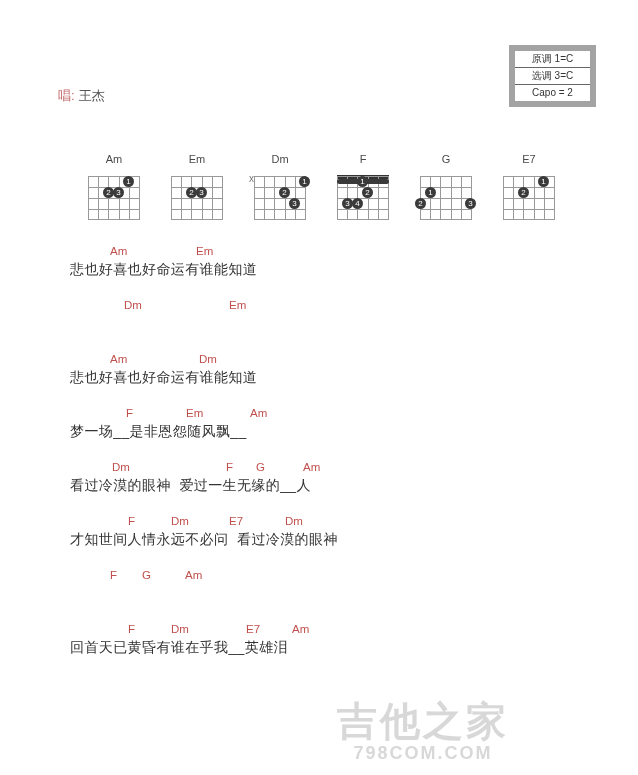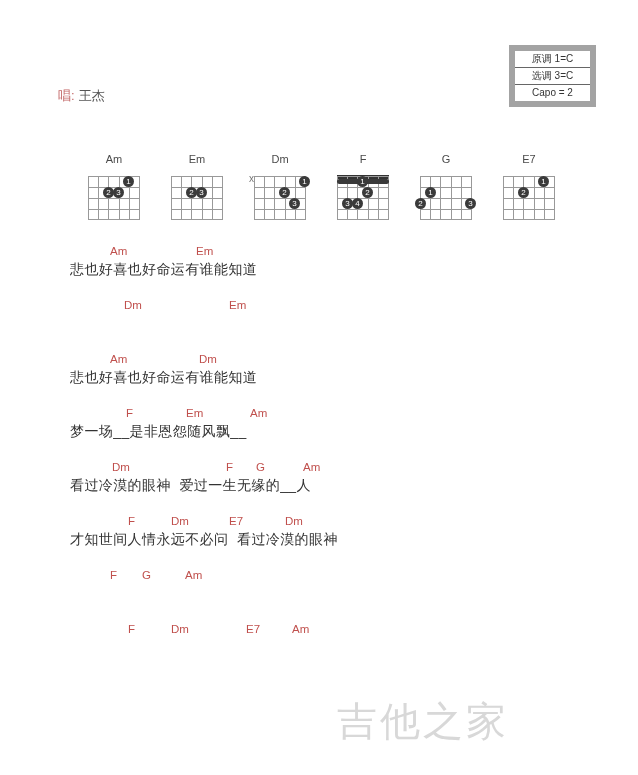--- a/index.html
+++ b/index.html
@@ -170,21 +170,21 @@
   .watermark {
     position: absolute;
     left: 258px;
     top: 700px;
     width: 330px;
     text-align: center;
     pointer-events: none;
   }
   .wm-main {
     font-size: 40px;
-    font-weight: normal;
+    font-weight: bold;
     color: #d8d8d8;
     letter-spacing: 3px;
     line-height: 42px;
   }
   .wm-sub {
     font-size: 18px;
     font-weight: bold;
     color: #d8d8d8;
     letter-spacing: 2px;
     line-height: 22px;
@@ -407,21 +407,23 @@
       </div>
     </div>
 
     <div class="line">
       <div class="chordrow">
         <span style="left:128px">F</span>
         <span style="left:171px">Dm</span>
         <span style="left:246px">E7</span>
         <span style="left:292px">Am</span>
       </div>
+      <div class="lyricrow">回首天已黄昏有谁在乎我__英雄泪</div>
     </div>
 
   </div>
 
   <div class="watermark">
     <div class="wm-main">吉他之家</div>
+    <div class="wm-sub">798COM.COM</div>
   </div>
 
 </div>
 
 </body></html>

